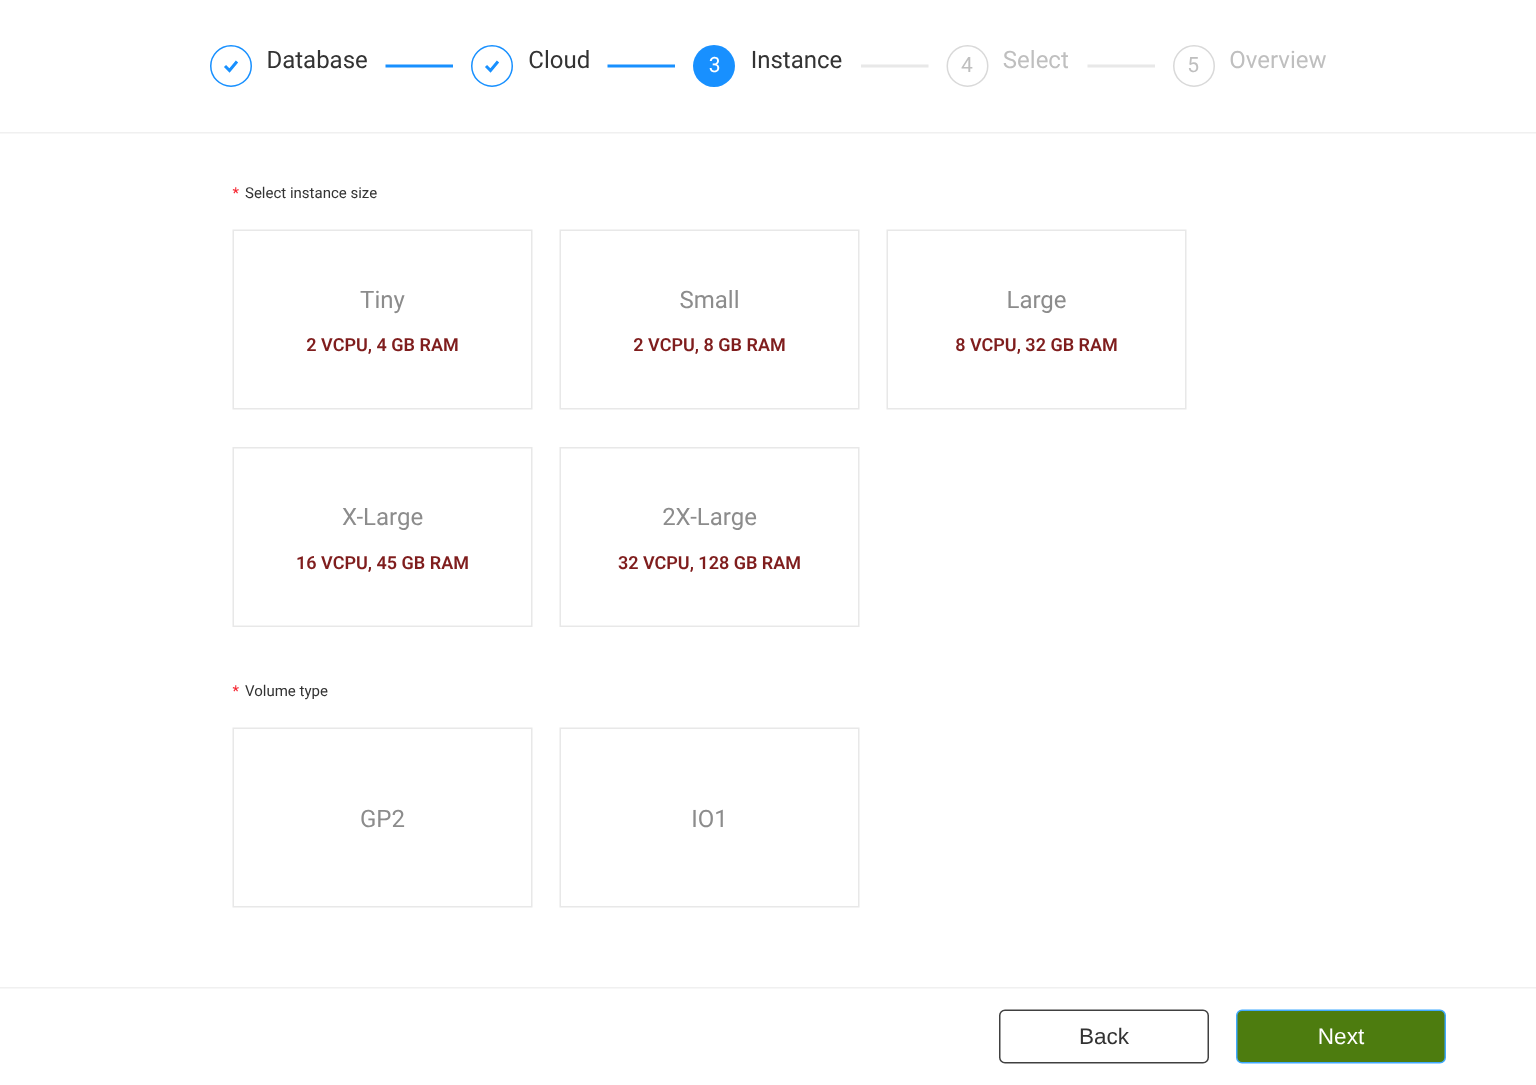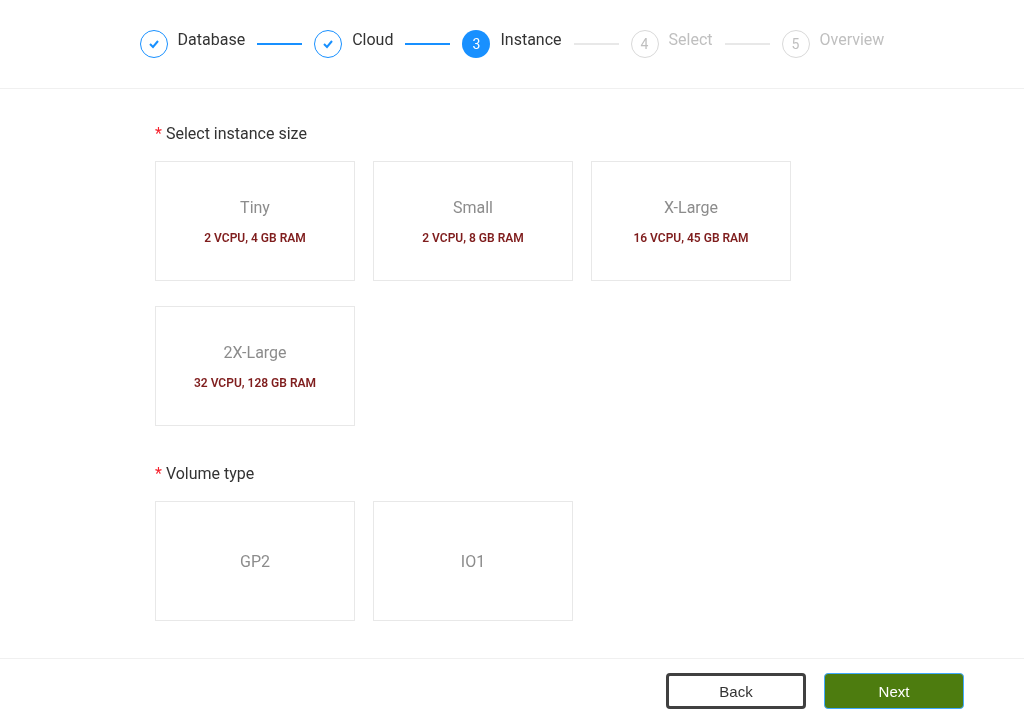--- a/index.html
+++ b/index.html
@@ -73,21 +73,21 @@
     .check-icon {
       stroke: #1890ff;
       stroke-width: 2;
       fill: none;
     }
     
     .content {
       padding: 35px 155px 0 155px;
     }
     .section-label {
-      font-size: 16px;
+      font-size: 10px;
       color: #333;
       margin-bottom: 18px;
     }
     .section-label .asterisk {
       color: #f5222d;
       margin-right: 4px;
     }
     .card-grid {
       display: grid;
       grid-template-columns: repeat(3, 200px);
@@ -135,21 +135,21 @@
       min-width: 140px;
       font-size: 15px;
       border-radius: 4px;
       cursor: pointer;
       display: flex;
       align-items: center;
       justify-content: center;
     }
     .btn-default {
       background: #fff;
-      border: 3px solid #404040;
+      border: 1px solid #404040;
       color: #333;
     }
     .btn-primary {
       background: #4d7c0f;
       border: 1px solid #40a9ff;
       color: #fff;
     }
   </style>
 </head>
 <body>
@@ -201,20 +201,24 @@
   <div class="card-grid">
     <div class="card">
       <div class="card-title">Tiny</div>
       <div class="card-spec">2 VCPU, 4 GB RAM</div>
     </div>
     <div class="card">
       <div class="card-title">Small</div>
       <div class="card-spec">2 VCPU, 8 GB RAM</div>
     </div>
     <div class="card">
+      <div class="card-title">Large</div>
+      <div class="card-spec">8 VCPU, 32 GB RAM</div>
+    </div>
+    <div class="card">
       <div class="card-title">X-Large</div>
       <div class="card-spec">16 VCPU, 45 GB RAM</div>
     </div>
     <div class="card">
       <div class="card-title">2X-Large</div>
       <div class="card-spec">32 VCPU, 128 GB RAM</div>
     </div>
   </div>
 
   <div class="section-label">

